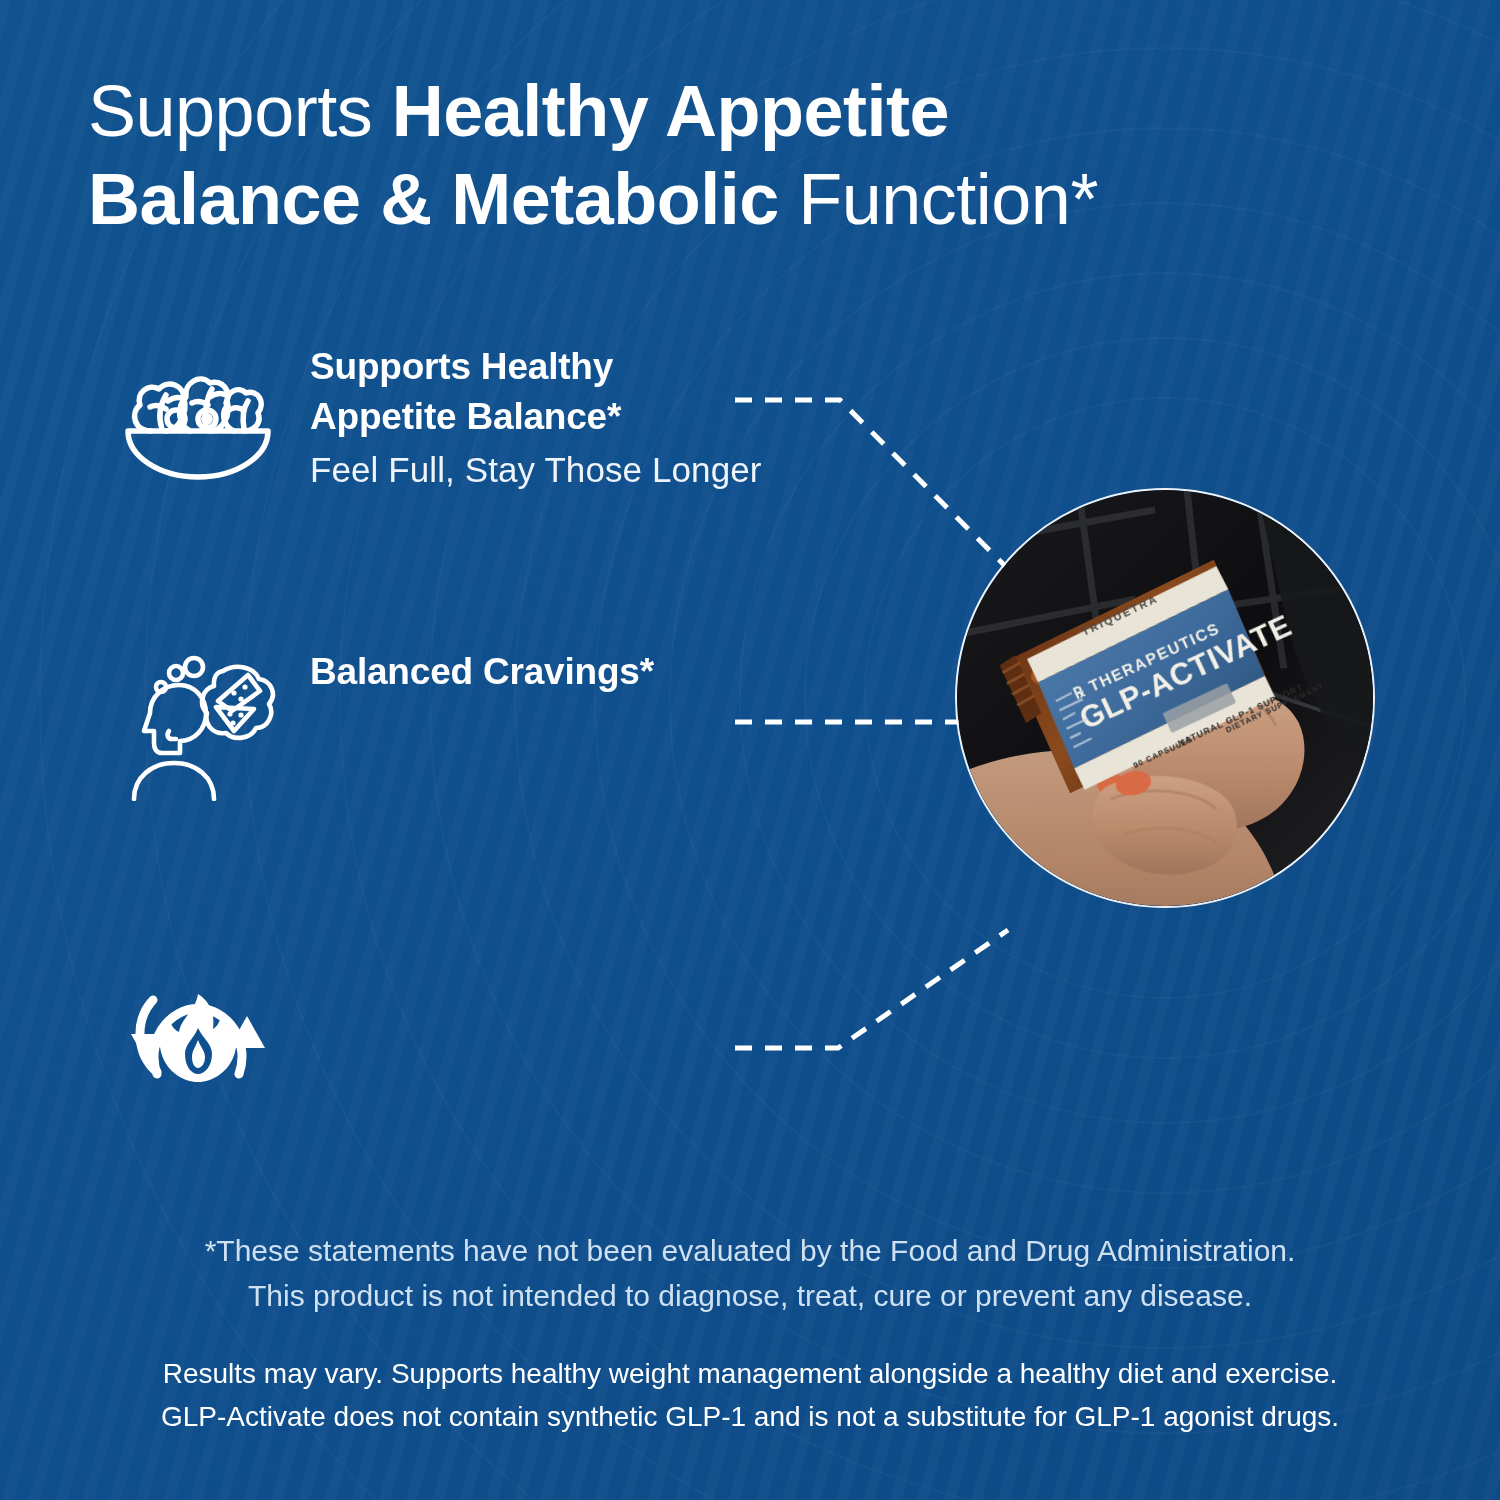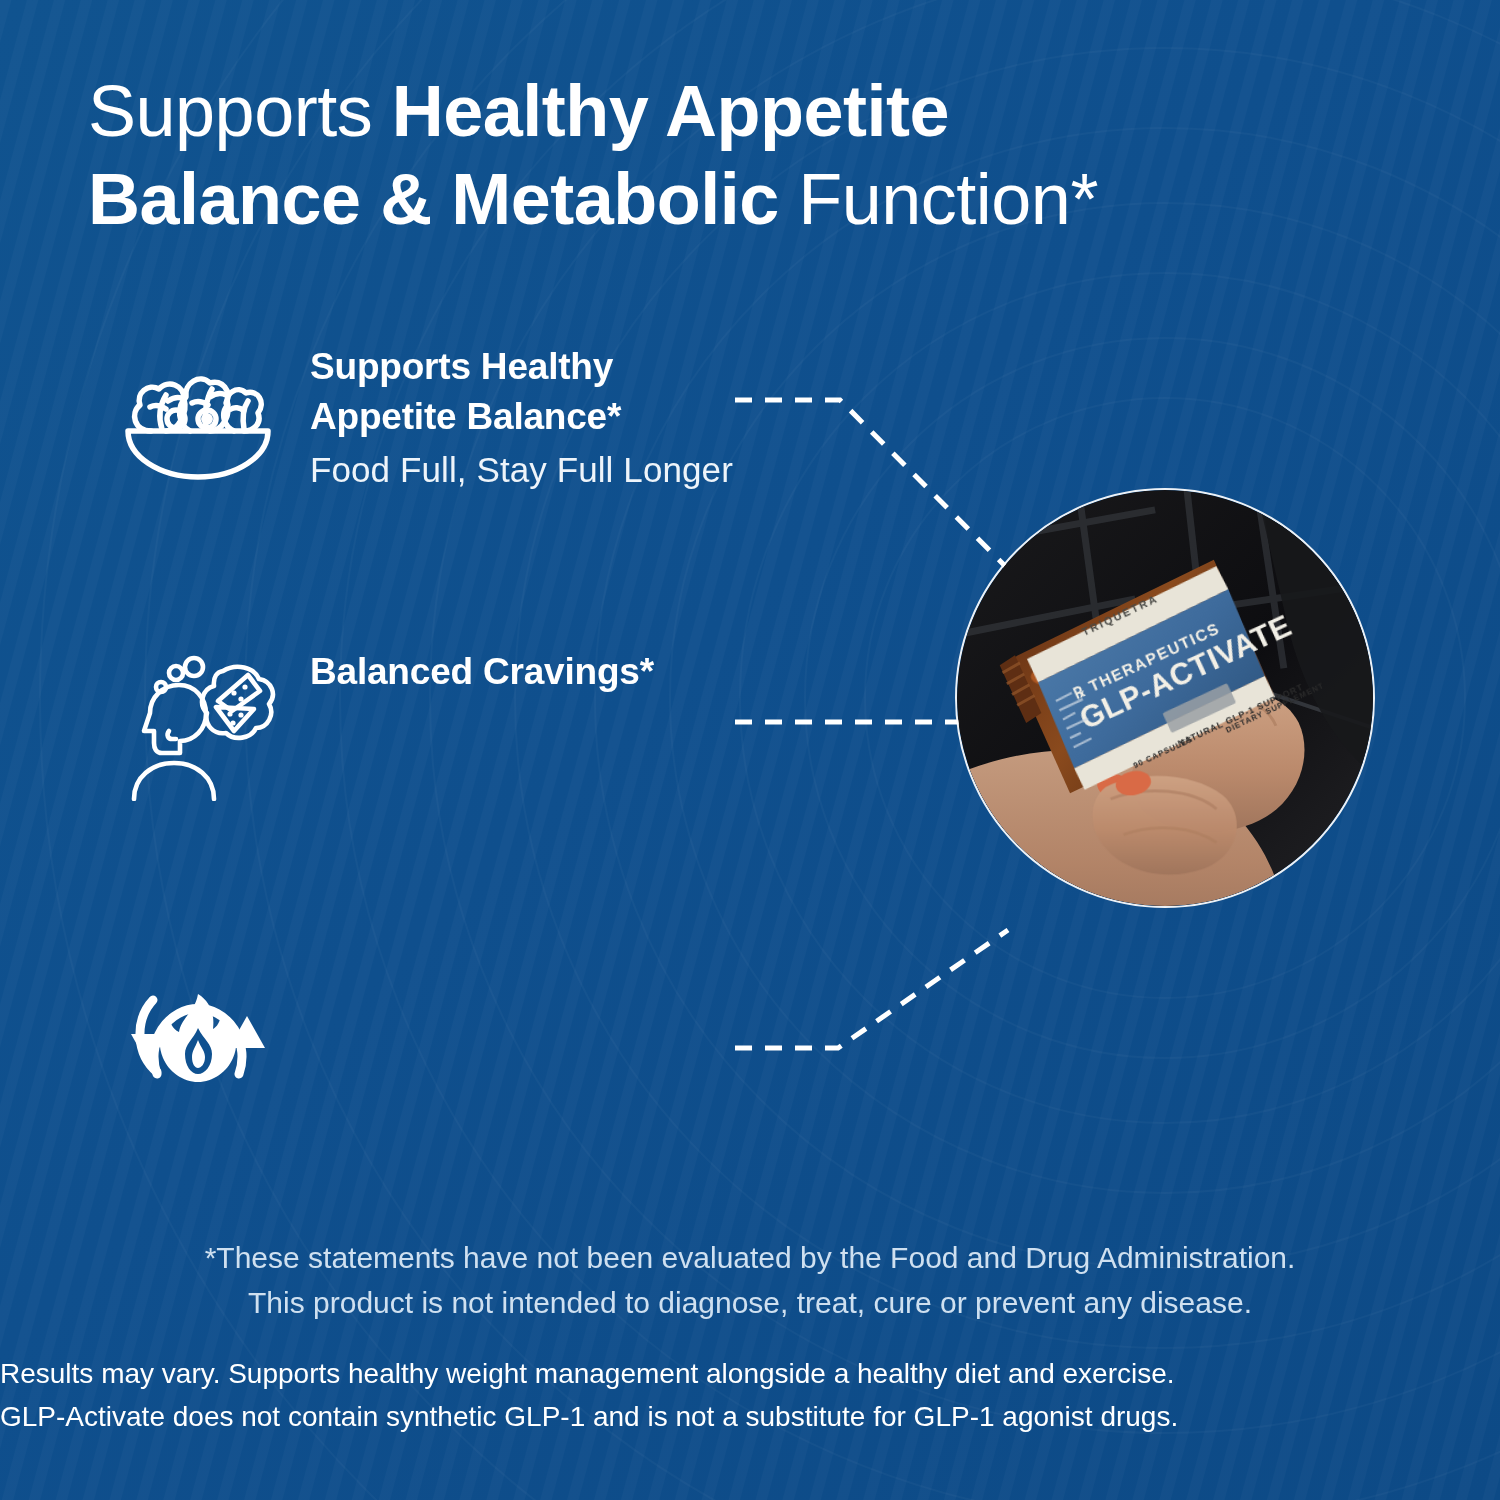--- a/index.html
+++ b/index.html
@@ -56,23 +56,23 @@
 
   
   #connectors { position:absolute; inset:0; z-index:4; }
 
   
   .fda {
     position:absolute; left:0; width:1500px; text-align:center; z-index:5;
     color:#cfe0f0; font-weight:300; font-size:30px; line-height:1.5;
     white-space:pre-line;
   }
-  #fda-text { top:1228px;margin-top:7px; }
+  #fda-text { top:1228px; }
   .footnote {
-    position:absolute; left:0; width:1500px; z-index:5;
+    position:absolute; left:0; width:1500px; text-align:center; z-index:5;
     color:#ffffff; font-weight:300; font-size:28px; line-height:1.55;
     white-space:pre-line;
   }
   #footnote-text { top:1352px; }
 </style>
 </head>
 <body>
 
 <svg id="bg-texture" viewBox="0 0 1500 1500" preserveAspectRatio="none">
   <defs>
@@ -134,21 +134,21 @@
       <path d="M130,68 C128,56 130,46 134,40 M130,50 C126,46 120,46 117,48"></path>
 
       <circle cx="62" cy="58" r="9"></circle>
       <circle cx="93" cy="58" r="9"></circle>
       <circle cx="93" cy="58" r="3.2"></circle>
     </svg>
   </div>
   <div class="feature-text">
     <div class="feature-title">Supports Healthy
 Appetite Balance*</div>
-    <div class="feature-sub">Food Full, Stay Full Longer</div>
+    <div class="feature-sub">Feel Full, Stay Those Longer</div>
   </div>
 </div>
 
 <div class="feature" id="feature-1">
   <div class="feature-icon">
     <svg width="168" height="150" viewBox="0 0 168 150" fill="none" stroke="#ffffff" stroke-width="4.6" stroke-linecap="round" stroke-linejoin="round">
 
       <circle cx="47" cy="36" r="5"></circle>
       <circle cx="62" cy="22" r="7"></circle>
       <circle cx="80" cy="16" r="9"></circle>

